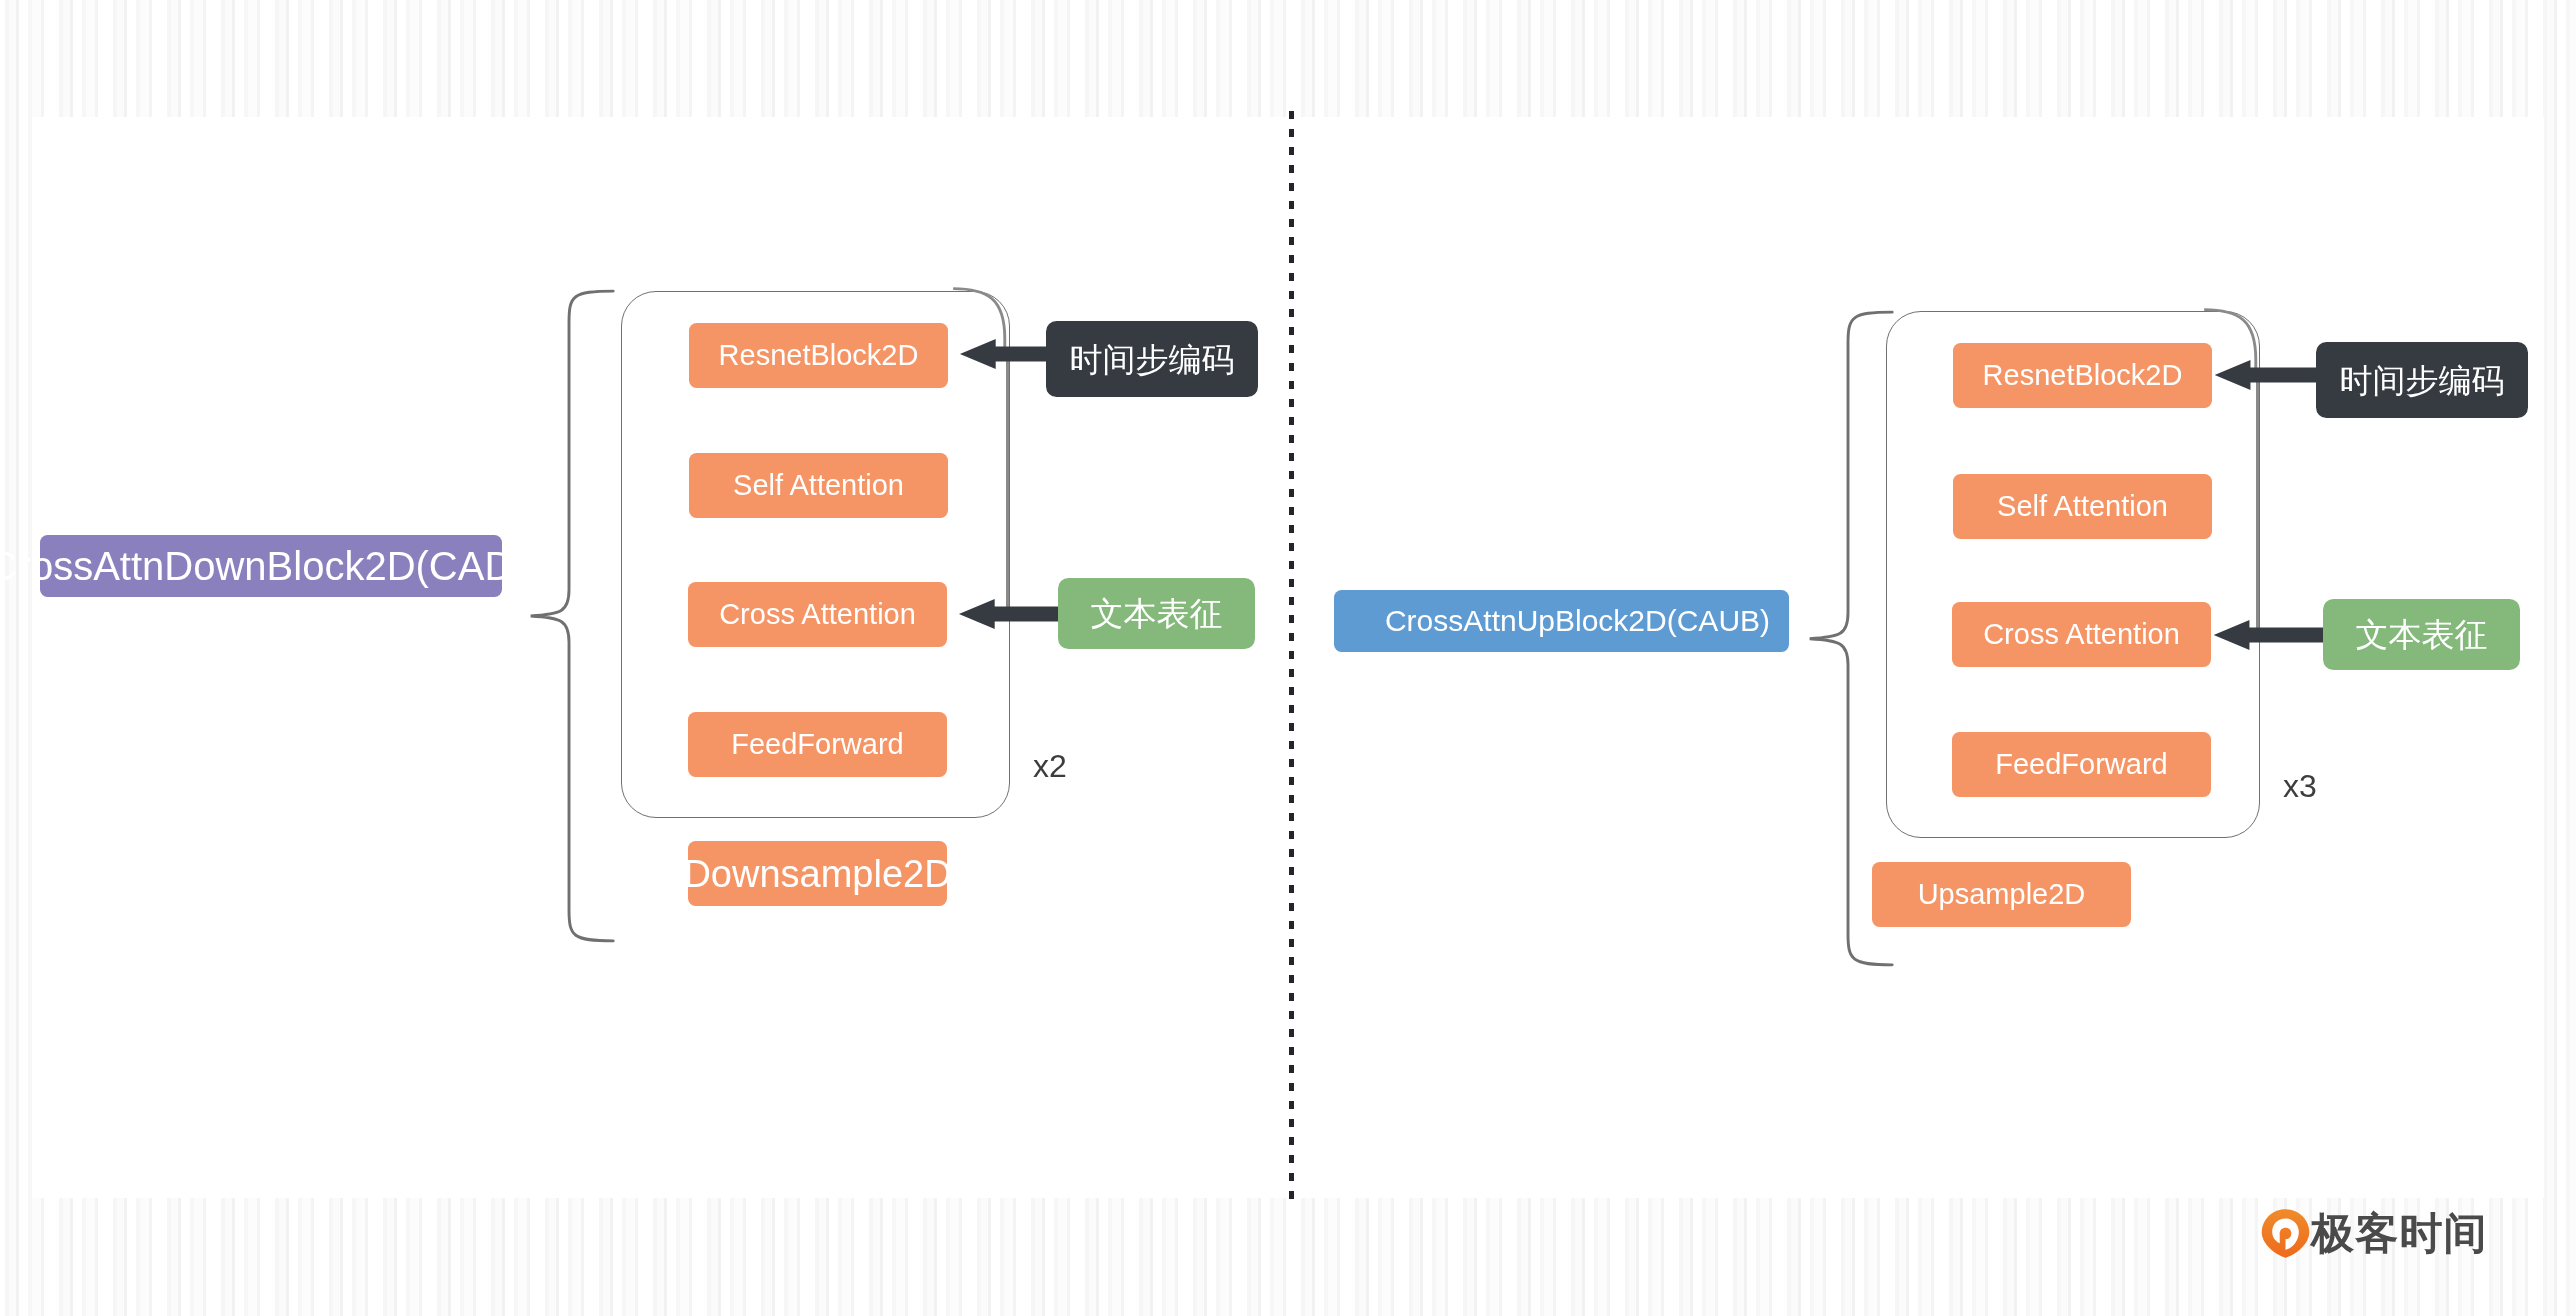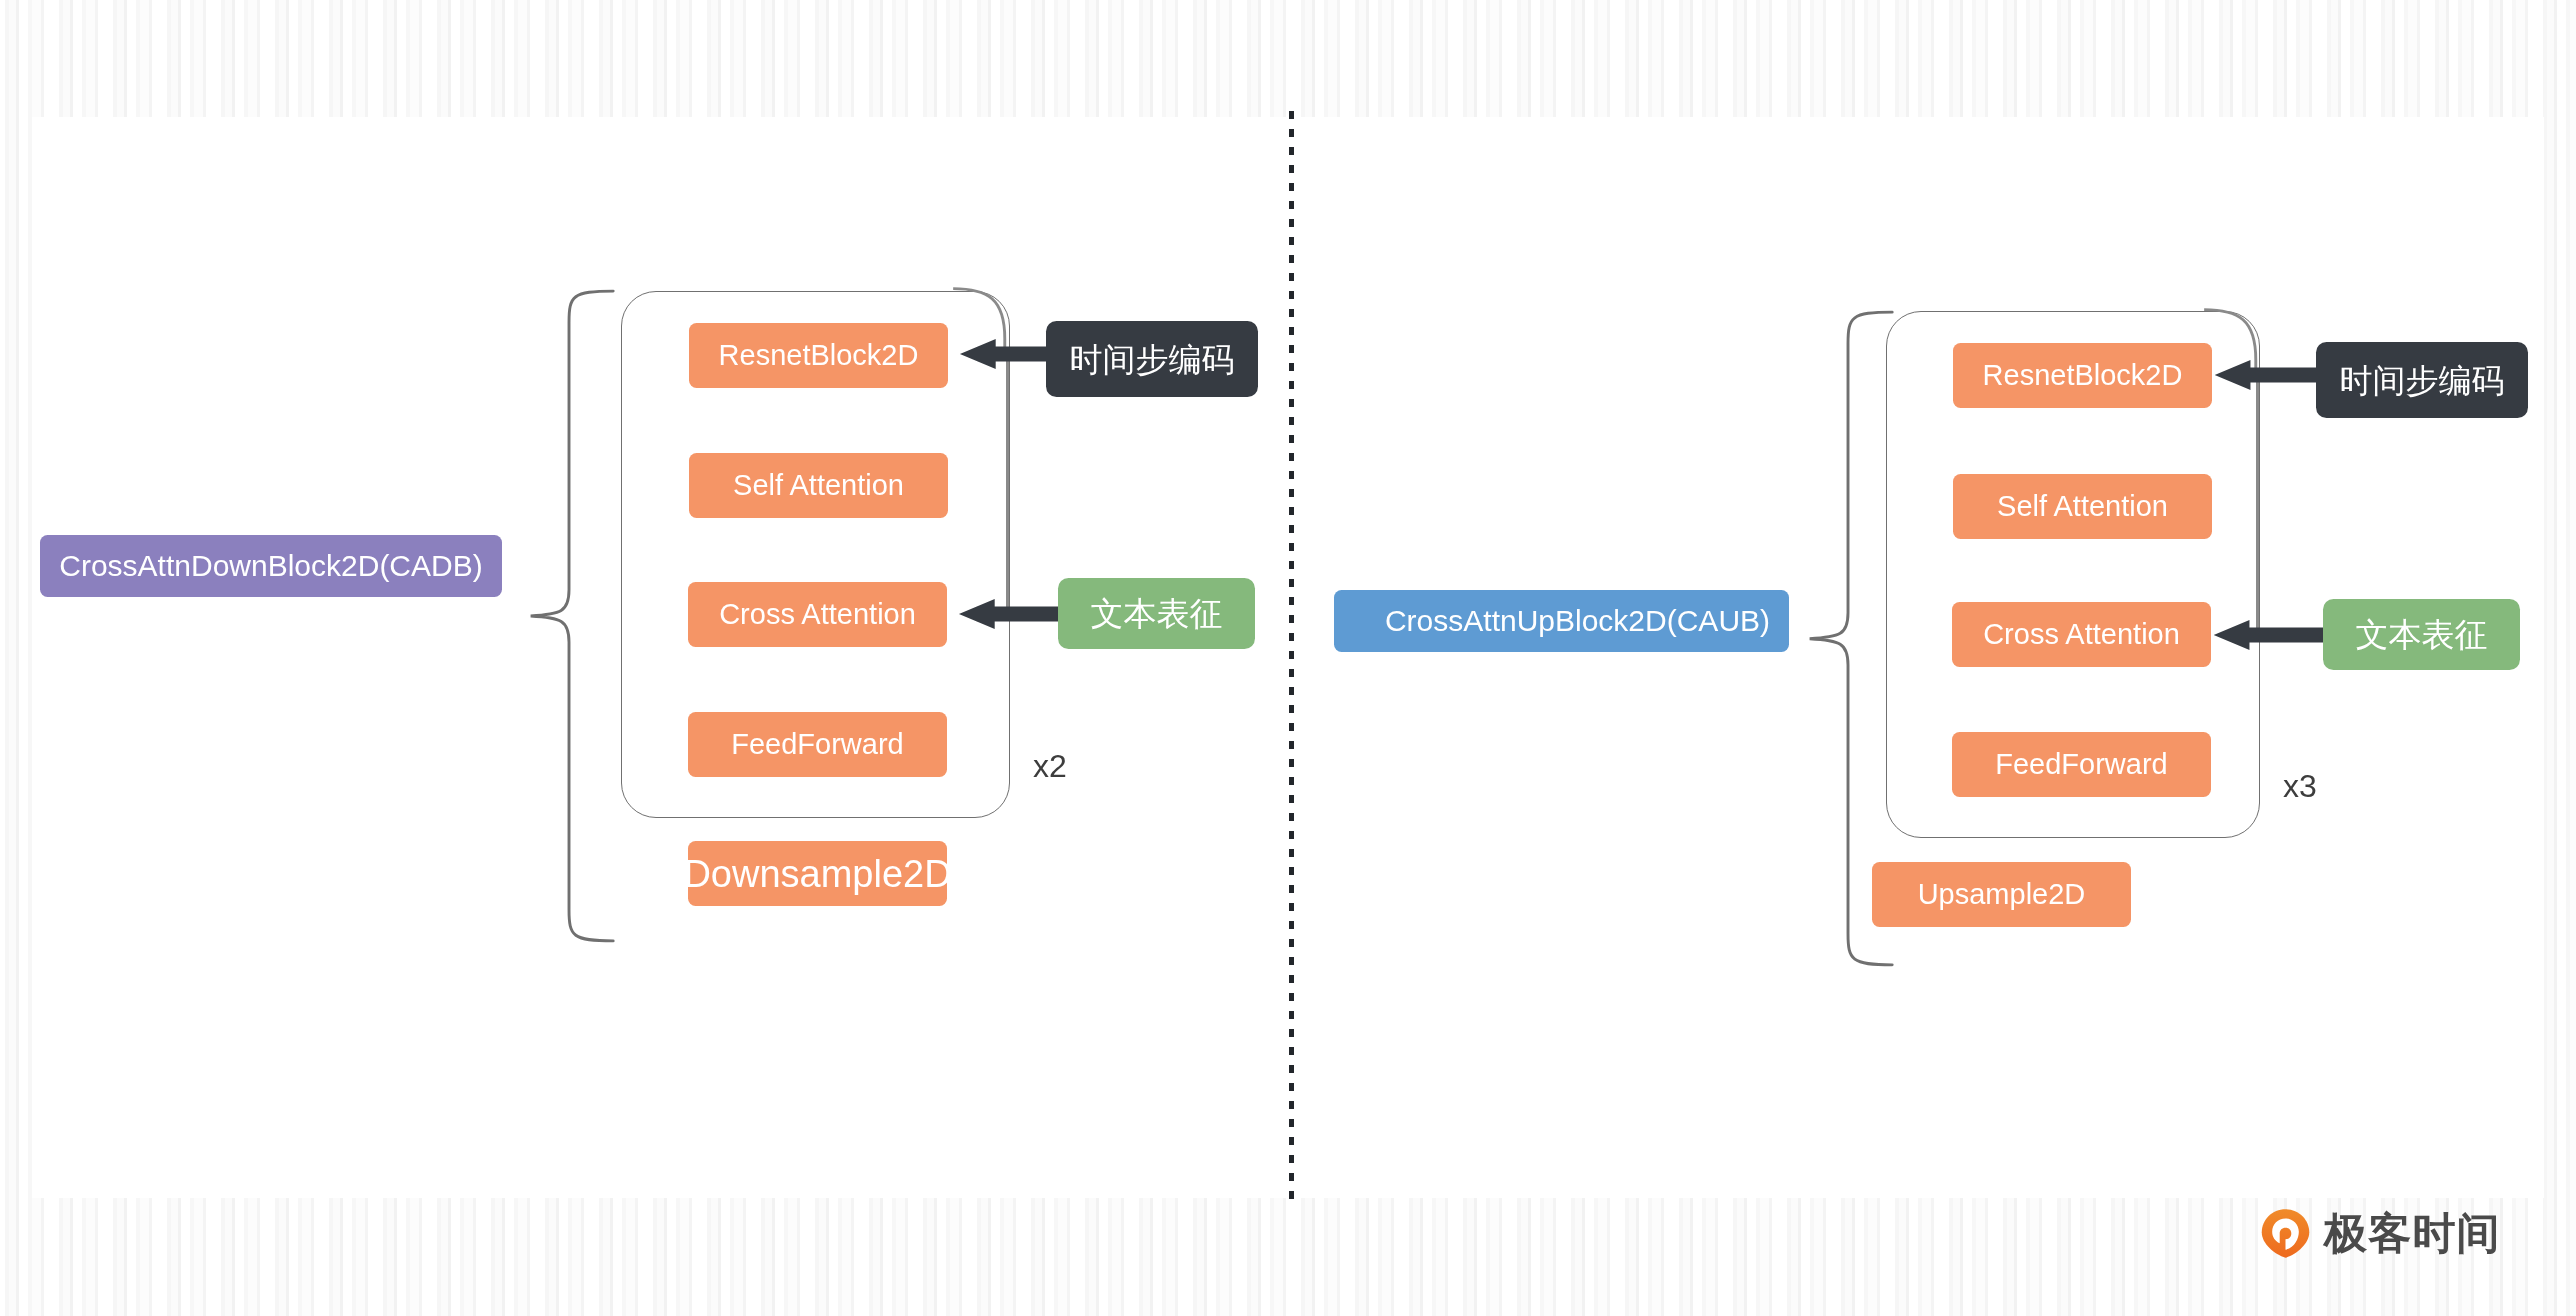--- a/index.html
+++ b/index.html
@@ -87,40 +87,39 @@
     font-size:32px;
     line-height:1;
     white-space:nowrap;
   }
 
   
   #logo{
     position:absolute;
     display:flex;
     align-items:center;
-    gap:13px;
   }
   #logo-mark{ width:51px;height:51px; }
   #logo-text{
     font-size:43px;
     color:#4a4a4a;
     letter-spacing:1.2px;
     line-height:1;
     font-family:"DejaVu Sans","Liberation Sans",sans-serif;
     font-weight:bold;
   }
 </style>
 </head>
 <body>
 
 <div id="canvas-card"></div>
 
 <div id="divider"></div>
 
-<div class="pill purple" style="left:40px; top:535px; width:462px; height:62px; font-size:30px;">
+<div class="pill purple" style="left:40px; top:535px; width:462px; height:62px; font-size:40px;">
   <span>CrossAttnDownBlock2D(CADB)</span>
 </div>
 
 <div class="bracket" style="left:526px; top:286px; width:93px; height:660px;">
   <svg width="93" height="660" viewBox="0 0 160 1130" fill="none">
     <path d="M150 6 C 80 6 74 14 74 60 L74 520 C74 558 60 562 8 565 C60 568 74 572 74 610 L74 1070 C74 1116 80 1124 150 1124" stroke="#707070" stroke-width="5" fill="none" stroke-linecap="round"></path>
   </svg>
 </div>
 
 <div class="rounded-group" style="left:621px; top:291px; width:387px; height:525px;"></div>

